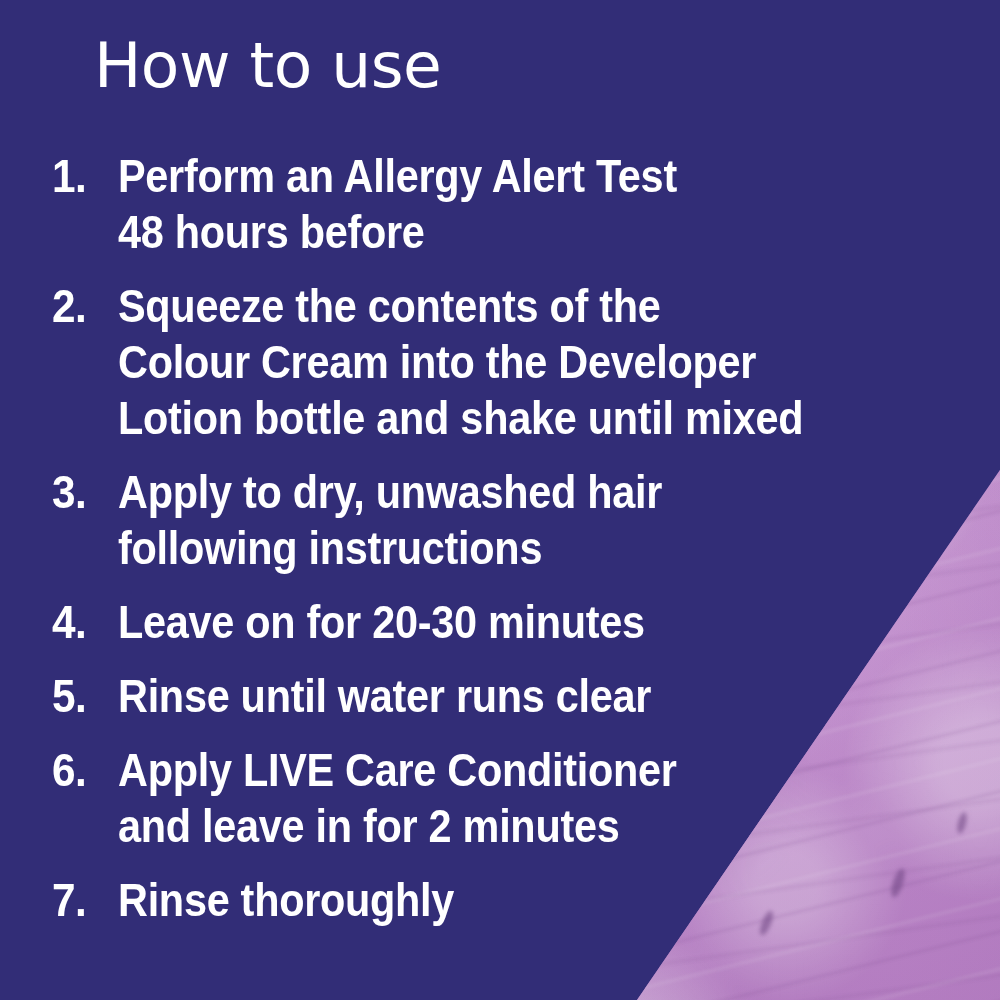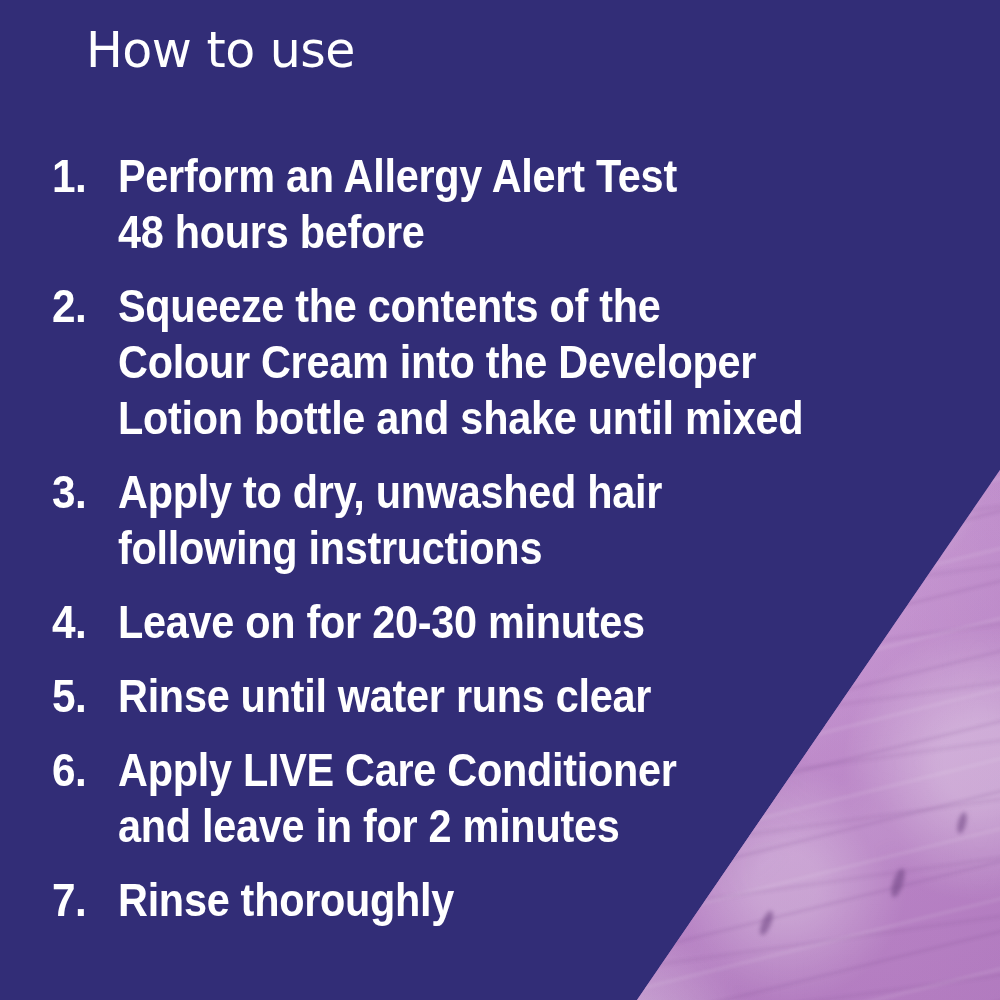--- a/index.html
+++ b/index.html
@@ -92,24 +92,24 @@
     position: absolute;
     inset: 0;
     background: radial-gradient(130% 110% at 70% 55%, rgba(255,255,255,.10) 0%, rgba(110,60,130,.18) 75%, rgba(92,48,112,.30) 100%);
   }
 
   
   #title {
     position: absolute;
     left: 86px;
     top: 26px;
-    margin: 0;
+    margin: 8px;
     color: #ffffff;
     font-family: "DejaVu Sans", sans-serif;
-    font-size: 49px;
+    font-size: 63px;
     font-weight: 400;
     letter-spacing: -0.5px;
     line-height: 1.0;
     white-space: nowrap;
   }
 
   
   #steps {
     position: absolute;
     left: 52px;

